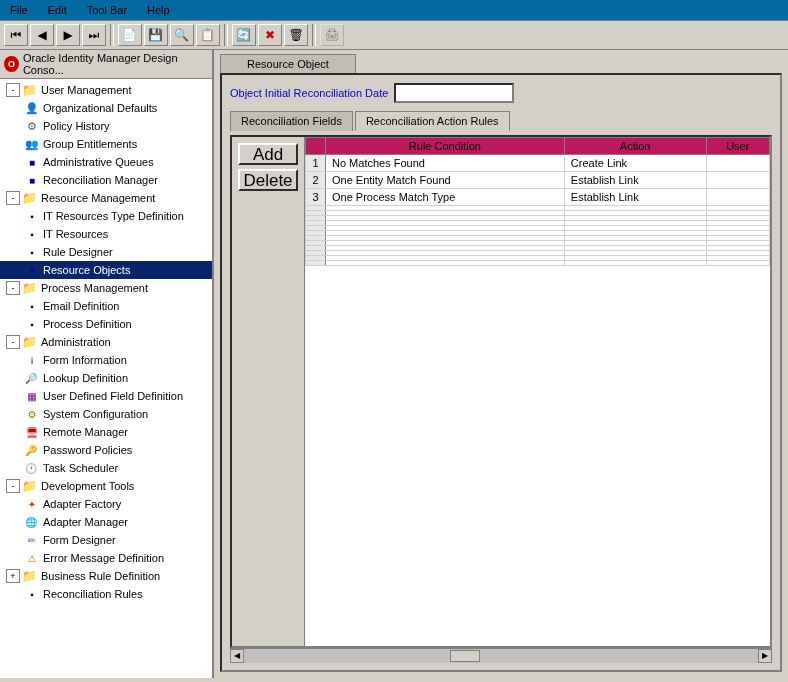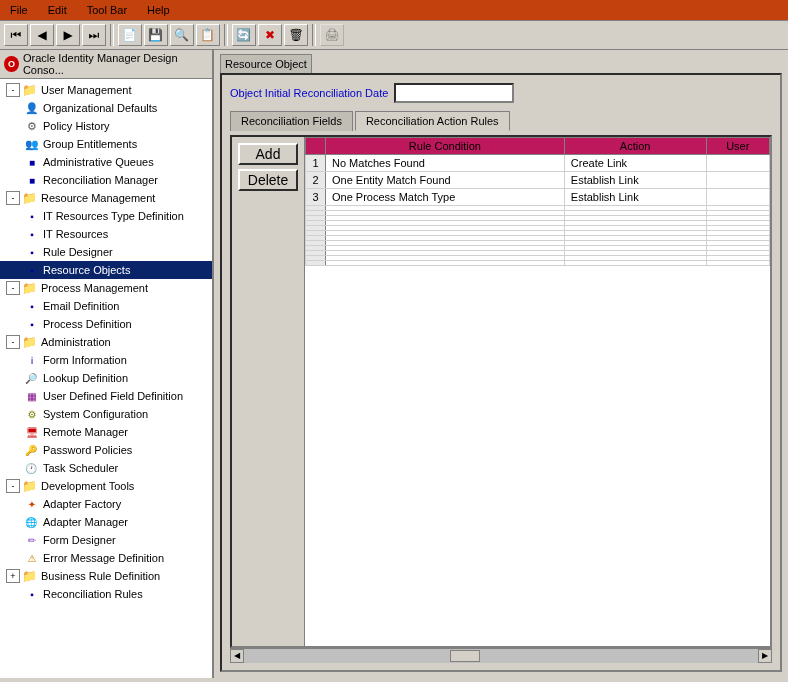--- a/index.html
+++ b/index.html
@@ -7,21 +7,21 @@
       font-family: 'MS Sans Serif', Arial, sans-serif;
       font-size: 11px;
       background: #d4d0c8;
       width: 788px;
       height: 682px;
       overflow: hidden;
     }
 
     
     .menu-bar {
-      background: #c2410c;
+      background: #0369a1;
       border-bottom: 1px solid #808080;
       padding: 2px 4px;
       display: flex;
       gap: 8px;
     }
     .menu-item {
       padding: 2px 6px;
       cursor: pointer;
       font-size: 11px;
     }
@@ -148,21 +148,21 @@
       overflow: hidden;
     }
 
     
     .tab-bar {
       display: flex;
       padding: 4px 6px 0 6px;
       background: #d4d0c8;
     }
     .tab {
-      padding: 3px 4px;
+      padding: 3px 26px;
       border: 1px solid #808080;
       border-bottom: none;
       background: #d4d0c8;
       cursor: pointer;
       font-size: 11px;
       margin-right: 2px;
       position: relative;
     }
     .tab.active {
       background: #d4d0c8;
@@ -244,21 +244,21 @@
     .action-btn {
       width: 60px;
       height: 22px;
       background: #d4d0c8;
       border: 2px outset #d4d0c8;
       border-top-color: #ffffff;
       border-left-color: #ffffff;
       border-bottom-color: #808080;
       border-right-color: #808080;
       cursor: pointer;
-      font-size: 14px;
+      font-size: 17px;
       text-align: center;
     }
 
     
     .data-table-wrap {
       flex: 1;
       overflow: auto;
     }
     .data-table {
       width: 100%;

